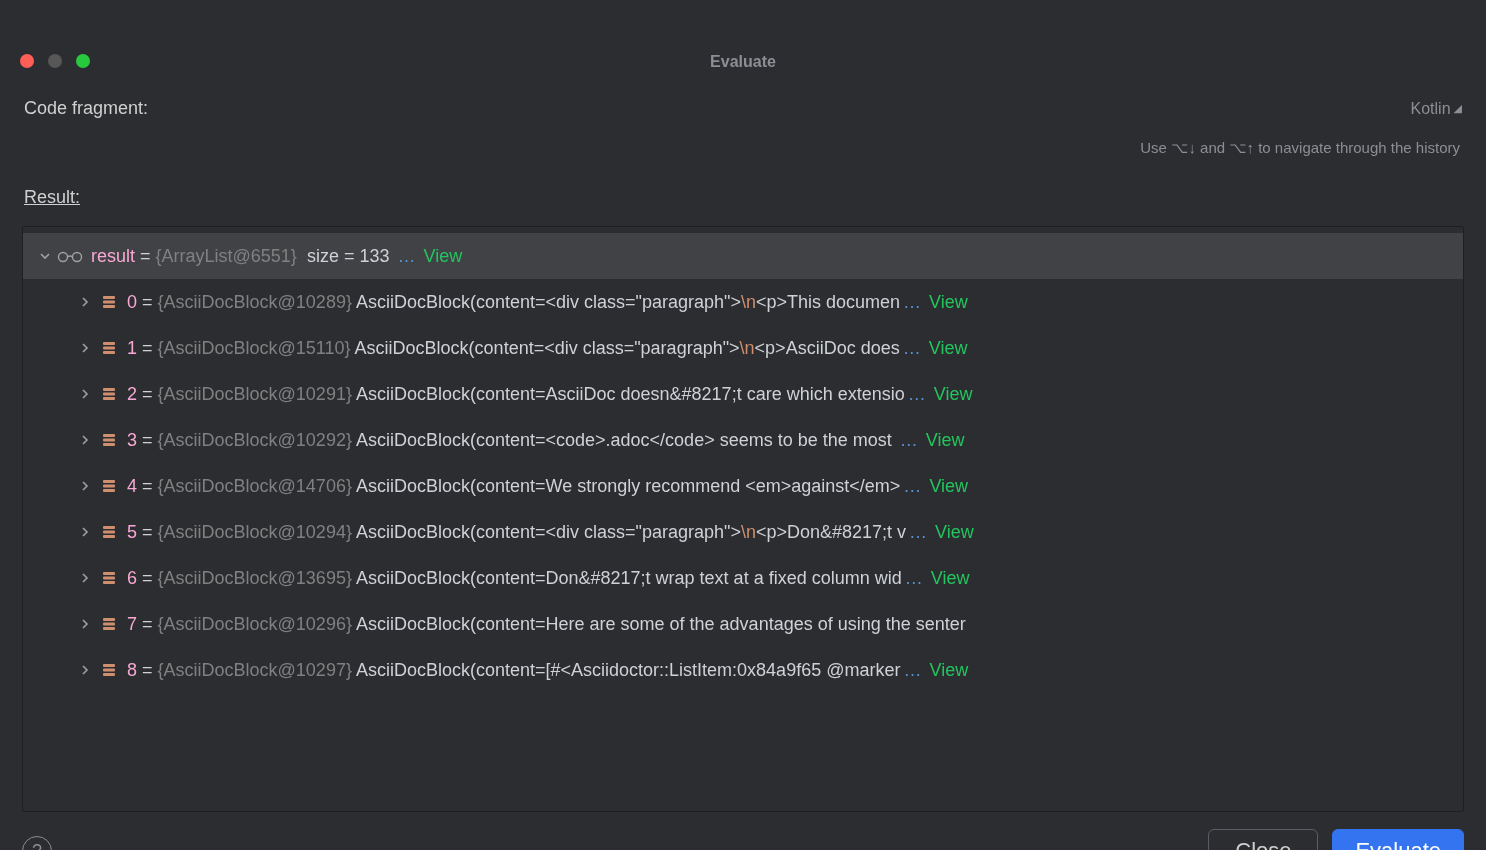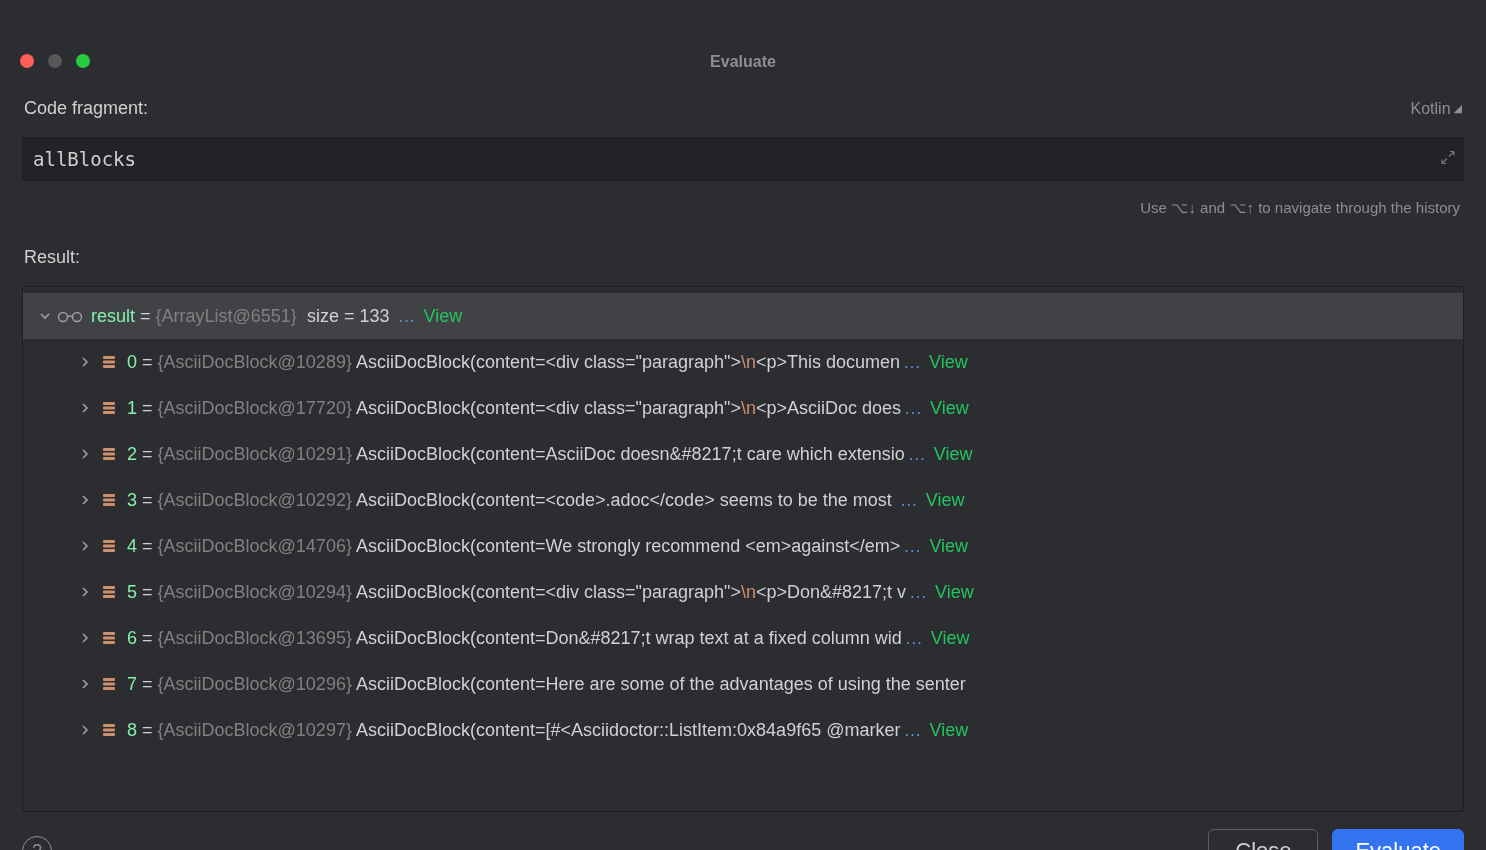--- a/index.html
+++ b/index.html
@@ -96,20 +96,21 @@
   .hint {
     text-align: right;
     color: #8c8e94;
     font-size: 15px;
     padding: 2px 4px 8px 0;
   }
   .result-label {
     padding: 10px 2px 6px 2px;
     font-size: 18px;
     color: #d0d0d0;
+    text-decoration: underline;
   }
   .result-panel {
     flex: 1;
     border: 1px solid #1e1f22;
     background: #2b2d30;
     border-radius: 2px;
     overflow: hidden;
     padding: 6px 0;
     font-size: 18px;
   }
@@ -138,21 +139,21 @@
     font-size: 18px;
     display:inline-flex;
     align-items:center;
   }
   .field-icon {
     display: inline-flex;
     align-items:center;
     margin-right: 10px;
     margin-left: 4px;
   }
-  .orange { color: #86efac; }
+  .orange { color: #f9a8d4; }
   .gray { color: #808080; }
   .white { color: #cfd1d6; }
   .escseq { color: #cf8e6d; }
   .viewlink { color: #22c55e; cursor: pointer; }
   .ellipsis { color: #5891d0; margin: 0 3px;}
   .rowtext {
     overflow: hidden;
     text-overflow: clip;
     flex: 1;
     font-family: -apple-system, BlinkMacSystemFont, sans-serif;
@@ -215,28 +216,20 @@
 
   <div class="content">
 
     <div class="label-row">
       <div class="label">Code fragment:</div>
       <div class="lang">
         <span>Kotlin</span><span class="lang-arrow">◢</span>
       </div>
     </div>
 
-    <div class="code-input-wrap">
-      <input class="code-input" type="text" value="allBlocks" style="">
-      <span class="expand-icon">
-        <svg width="14" height="14" viewBox="0 0 14 14">
-            <path d="M13 1 L8 6 M13 1 L13 5 M13 1 L9 1 M1 13 L6 8 M1 13 L1 9 M1 13 L5 13" stroke="#787878" stroke-width="1.2" fill="none"></path>
-          </svg>
-      </span>
-    </div>
 
     <div class="hint">Use ⌥↓ and ⌥↑ to navigate through the history</div>
 
     <div class="result-label">Result:</div>
 
     <div class="result-panel">
 
       <div class="tree-row selected">
         <span class="chev down">
           <svg width="12" height="12" viewBox="0 0 12 12">
@@ -279,21 +272,21 @@
                 <path d="M4 2 L8 6 L4 10" stroke="#a0a0a0" stroke-width="1.6" fill="none"></path>
               </svg>
             </span>
             <span class="field-icon">
               <svg width="16" height="16" viewBox="0 0 16 16">
                 <rect x="2" y="2" width="12" height="3" rx="1" fill="#cf8e6d"></rect>
                 <rect x="2" y="6.5" width="12" height="3" rx="1" fill="#cf8e6d"></rect>
                 <rect x="2" y="11" width="12" height="3" rx="1" fill="#cf8e6d"></rect>
               </svg>
             </span>
-            <span class="rowtext"><span class="orange">1</span><span class="white"> = </span><span class="gray">{AsciiDocBlock@17720}</span><span class="white"> AsciiDocBlock(content=&lt;div class="paragraph"&gt;<span class="escseq">\n</span>&lt;p&gt;AsciiDoc does</span><span class="ellipsis">…</span> <span class="viewlink">View</span></span>
+            <span class="rowtext"><span class="orange">1</span><span class="white"> = </span><span class="gray">{AsciiDocBlock@15110}</span><span class="white"> AsciiDocBlock(content=&lt;div class="paragraph"&gt;<span class="escseq">\n</span>&lt;p&gt;AsciiDoc does</span><span class="ellipsis">…</span> <span class="viewlink">View</span></span>
           </div>
           <div class="tree-row indent1">
             <span class="chev right">
               <svg width="12" height="12" viewBox="0 0 12 12">
                 <path d="M4 2 L8 6 L4 10" stroke="#a0a0a0" stroke-width="1.6" fill="none"></path>
               </svg>
             </span>
             <span class="field-icon">
               <svg width="16" height="16" viewBox="0 0 16 16">
                 <rect x="2" y="2" width="12" height="3" rx="1" fill="#cf8e6d"></rect>

